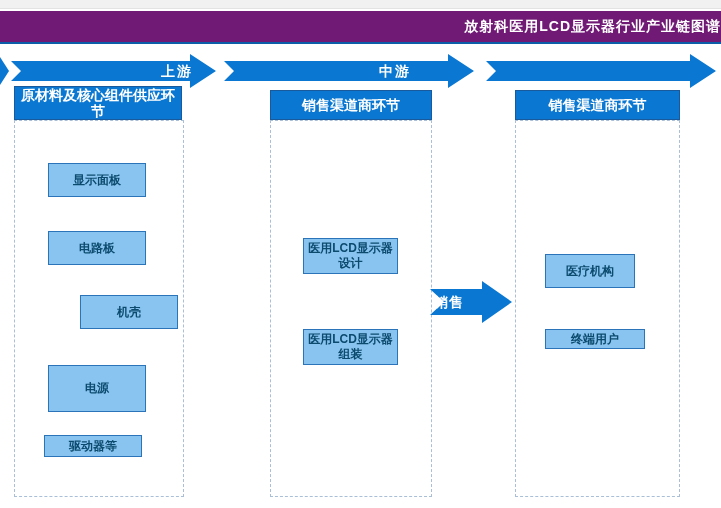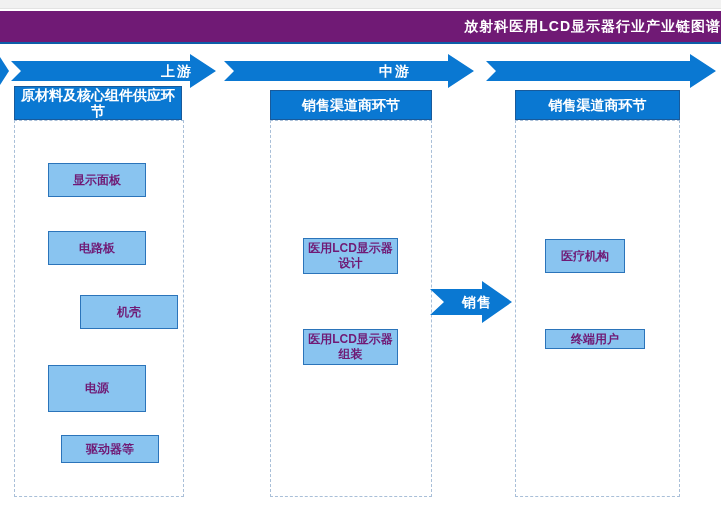--- a/index.html
+++ b/index.html
@@ -26,28 +26,28 @@
   .col-header{
     position:absolute;background:#0a78d2;border:1px solid #185a9b;color:#fff;
     font-weight:bold;font-size:14px;display:flex;align-items:center;justify-content:center;
     text-align:center;box-sizing:border-box;line-height:16px;
   }
   .col-container{
     position:absolute;border:1px dashed #a9bfd8;box-sizing:border-box;background:#fff;
   }
   .item-box{
     position:absolute;background:#89c4f0;border:1px solid #2b74ba;box-sizing:border-box;
-    color:#701a75;font-weight:bold;font-size:12px;display:flex;align-items:center;
+    color:#0c4a6e;font-weight:bold;font-size:12px;display:flex;align-items:center;
     justify-content:center;text-align:center;line-height:15px;
   }
   .multiline{white-space:pre-line;}
   .flow-arrow-svg{position:absolute;left:430px;top:281px;width:84px;height:42px;}
   .flow-arrow-label{
     position:absolute;left:434px;top:291px;width:58px;height:22px;line-height:22px;
-    text-align:right;color:#fff;font-size:14px;font-weight:bold;letter-spacing:1px;
+    text-align:left;color:#fff;font-size:14px;font-weight:bold;letter-spacing:1px;
   }
 </style>
 </head>
 <body>
 
 <div class="page">
 
   <div class="top-strip"></div>
 
   <div class="title-banner">
@@ -63,32 +63,32 @@
   <div class="arrow-label" style="left:33px;width:160px;">上游</div>
   <div class="arrow-label" style="left:251px;width:160px;">中游</div>
 
   <div class="col-header multiline" style="left:14px;top:86px;width:168px;height:34px;">原材料及核心组件供应环
 节</div>
   <div class="col-container" style="left:14px;top:120px;width:170px;height:377px;"></div>
   <div class="item-box" style="left:48px;top:163px;width:98px;height:34px;">显示面板</div>
   <div class="item-box" style="left:48px;top:231px;width:98px;height:34px;">电路板</div>
   <div class="item-box" style="left:48px;top:295px;width:98px;height:34px;margin-left:32px;">机壳</div>
   <div class="item-box" style="left:48px;top:365px;width:98px;height:47px;">电源</div>
-  <div class="item-box" style="left:61px;top:435px;width:98px;height:28px;">驱动器等</div>
+  <div class="item-box" style="left:44px;top:435px;width:98px;height:22px;">驱动器等</div>
 
   <div class="col-header" style="left:270px;top:90px;width:162px;height:30px;">销售渠道商环节</div>
   <div class="col-container" style="left:270px;top:120px;width:162px;height:377px;"></div>
   <div class="item-box multiline" style="left:303px;top:238px;width:95px;height:36px;">医用LCD显示器
 设计</div>
   <div class="item-box multiline" style="left:303px;top:329px;width:95px;height:36px;">医用LCD显示器
 组装</div>
 
   <svg class="flow-arrow-svg" viewBox="0 0 84 42" xmlns="http://www.w3.org/2000/svg">
     <polygon points="0,8 52,8 52,0 82,21 52,42 52,34 0,34 14,21" fill="#0a78d2"></polygon>
   </svg>
   <div class="flow-arrow-label">销售</div>
 
   <div class="col-header" style="left:515px;top:90px;width:165px;height:30px;">销售渠道商环节</div>
   <div class="col-container" style="left:515px;top:120px;width:165px;height:377px;"></div>
-  <div class="item-box" style="left:545px;top:239px;width:80px;height:34px;">医疗机构</div>
+  <div class="item-box" style="left:545px;top:254px;width:90px;height:34px;">医疗机构</div>
   <div class="item-box" style="left:545px;top:329px;width:100px;height:20px;">终端用户</div>
 
 </div>
 
 </body></html>

